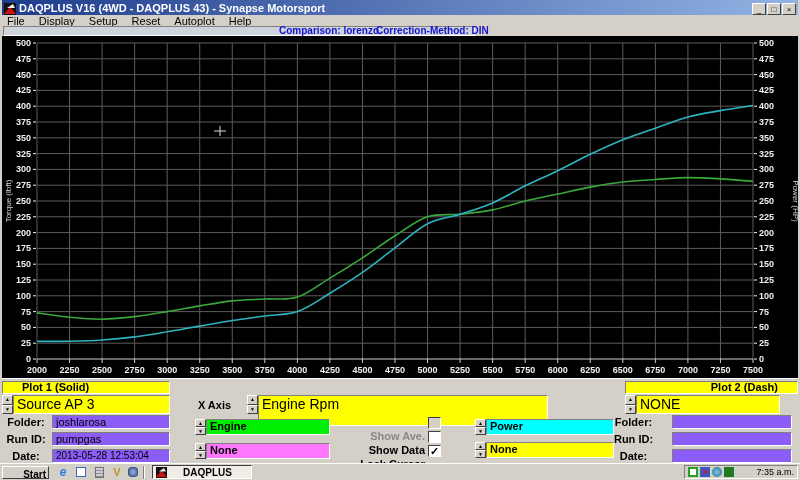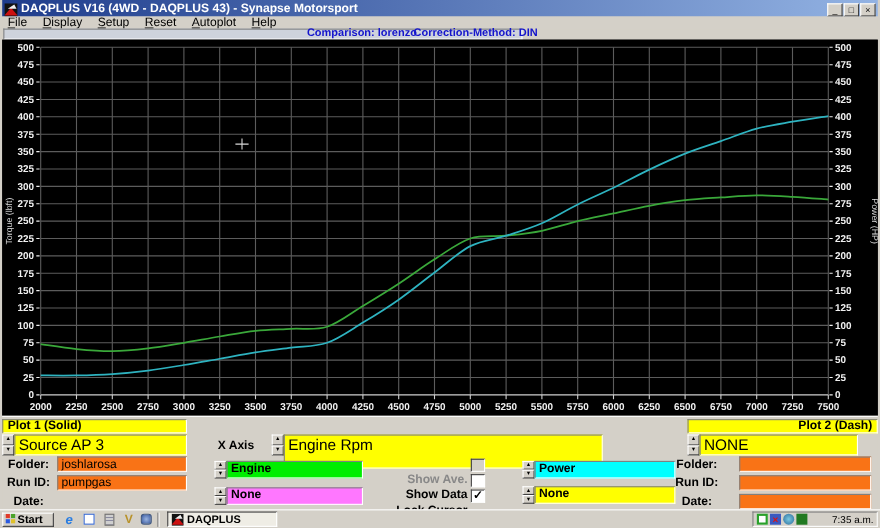--- a/index.html
+++ b/index.html
@@ -31,44 +31,44 @@
   .hdr-comparison { left:277px; }
   .hdr-correction { left:374px; }
 
   
   .chart { position:absolute; left:0; top:36px; width:796px; height:342px; background:#000; }
 
   
   .panel { position:absolute; left:0; top:378px; width:796px; height:84px; background:#d4d0c8;
     border-top:1px solid #fff; }
   .ybar { position:absolute; height:13px; background:#ffff00; border:1px solid;
-    border-color:#808080 #fff #fff #808080; font-weight:bold; font-size:11px; line-height:11px; padding:0 4px; color:#000; }
-  .field { position:absolute; background:#f97316; border:1px solid; border-color:#808080 #fff #fff #808080;
+    border-color:#808080 #fff #fff #808080; font-weight:bold; font-size:11px; line-height:11px; padding:0 19px; color:#000; }
+  .field { position:absolute; background:#8b5cf6; border:1px solid; border-color:#808080 #fff #fff #808080;
     font-size:11px; line-height:12px; padding:0 3px; color:#000; overflow:hidden; white-space:nowrap; }
   .bigfield { font-size:14px; line-height:17px; }
   .lbl { position:absolute; font-weight:bold; font-size:11px; color:#000; text-align:center; white-space:nowrap; }
   .spin { position:absolute; width:11px; display:flex; flex-direction:column; }
   .spin b { flex:1; background:#d4d0c8; border:1px solid; border-color:#fff #404040 #404040 #fff;
     font-size:5px; line-height:6px; text-align:center; color:#000; font-weight:normal; }
   .chk-label { position:absolute; font-weight:bold; font-size:11px; text-align:right; color:#000;margin-top:12px; }
   .chk-label.disabled { color:#888; }
   .chk-box { position:absolute; width:13px; height:12px; background:#fff; border:1px solid;
     border-color:#404040 #fff #fff #404040; font-size:11px; line-height:11px; text-align:center; color:#000; font-weight:bold; }
   .chk-box.disabled { background:#d4d0c8; }
 
   
   .taskbar { position:absolute; left:-2px; top:463px; width:800px; height:17px; background:#d4d0c8;
     border-top:1px solid #fff; }
   .start-btn { position:absolute; left:2px; top:2px; width:47px; height:13px; background:#d4d0c8;
-    border:1px solid; border-color:#fff #404040 #404040 #fff; display:flex; align-items:flex-start; gap:2px;
-    padding:0 2px; font-weight:bold; font-size:10px; color:#000; }
+    border:1px solid; border-color:#fff #404040 #404040 #fff; display:flex; align-items:flex-end; gap:2px;
+    padding:0 2px; font-weight:bold; font-size:10px; color:#000;flex-direction:column; }
   .ql { position:absolute; top:2px; width:14px; height:13px; text-align:center; font-size:10px; line-height:13px; }
   .tb-sep { position:absolute; left:143px; top:2px; width:2px; height:13px; border-left:1px solid #808080; border-right:1px solid #fff; }
   .task-btn { position:absolute; left:152px; top:1px; width:100px; height:14px; background:#efede5;
-    border:1px solid; border-color:#404040 #fff #fff #404040; display:flex; align-items:center; gap:3px;
+    border:1px solid; border-color:#404040 #fff #fff #404040; display:flex; align-items:center; gap:16px;
     padding:0 3px; font-weight:bold; font-size:10px; color:#000; }
   .tray { position:absolute; right:2px; top:1px; width:114px; height:14px; border:1px solid;
     border-color:#808080 #fff #fff #808080; display:flex; align-items:center; gap:2px; padding:0 3px; }
   .tray-time { margin-left:auto; font-size:9px; color:#000; }
   .ticon { width:10px; height:10px; display:inline-block; position:relative; }
 </style>
 </head>
 <body>
 
 <div class="window">
@@ -310,20 +310,21 @@
         <b>▲</b>
         <b>▼</b>
       </span>
     <div class="field bigfield" style="left:634px;top:16px;width:144px;height:19px;background:#ffff00;">NONE</div>
 
     <span class="lbl" style="left:0;top:37px;width:48px;">Folder:</span>
     <div class="field" style="left:50px;top:36px;width:118px;height:14px;">joshlarosa</div>
     <span class="lbl" style="left:0;top:54px;width:48px;">Run ID:</span>
     <div class="field" style="left:50px;top:53px;width:118px;height:14px;">pumpgas</div>
     <span class="lbl" style="left:0;top:71px;width:48px;">Date:</span>
+    <div class="field" style="left:50px;top:70px;width:118px;height:14px;font-size:10px;">2013-05-28 12:53:04</div>
 
     <span class="spin" style="left:193px;top:40px;height:16px;">
         <b>▲</b>
         <b>▼</b>
       </span>
     <div class="field" style="left: 204px; top: 40px; width: 124px; height: 16px; font-weight: bold; background: rgb(0, 238, 0);">Engine</div>
     <span class="spin" style="left:193px;top:64px;height:16px;">
         <b>▲</b>
         <b>▼</b>
       </span>

